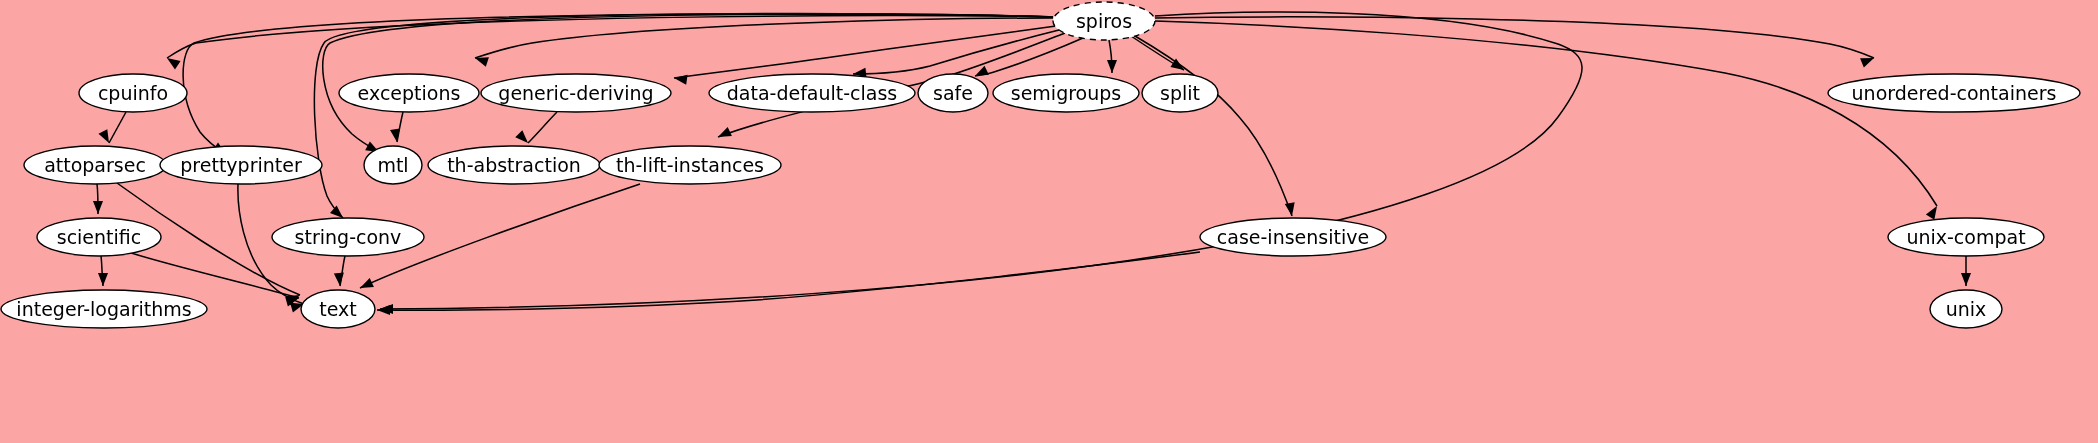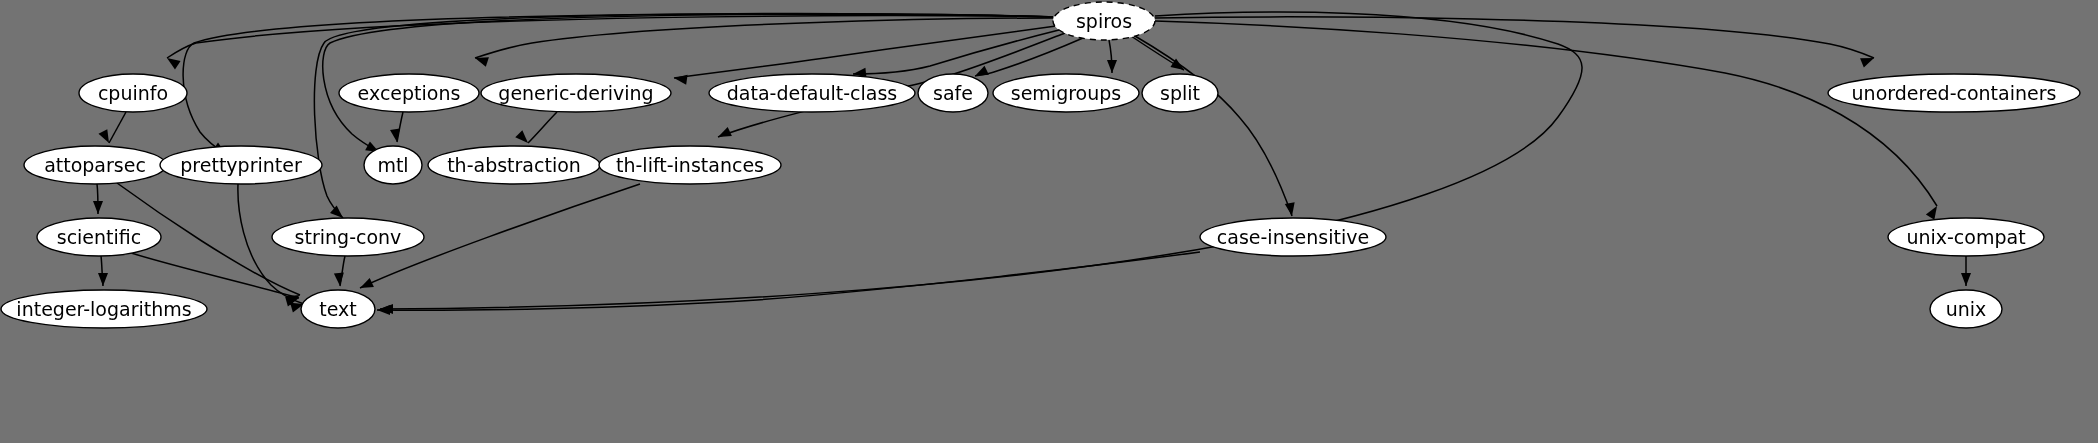--- a/index.html
+++ b/index.html
@@ -7,21 +7,21 @@
     padding: 0;
     background: #ffffff;
   }
   body {
     font-family: "DejaVu Sans", sans-serif;
   }
   #graph-root {
     position: relative;
     width: 2098px;
     height: 443px;
-    background: #737373;
+    background: #fca5a5;
     overflow: hidden;
   }
   svg#graph-svg {
     display: block;
     width: 2098px;
     height: 443px;
   }
   .node-ellipse {
     fill: #ffffff;
     stroke: #000000;

